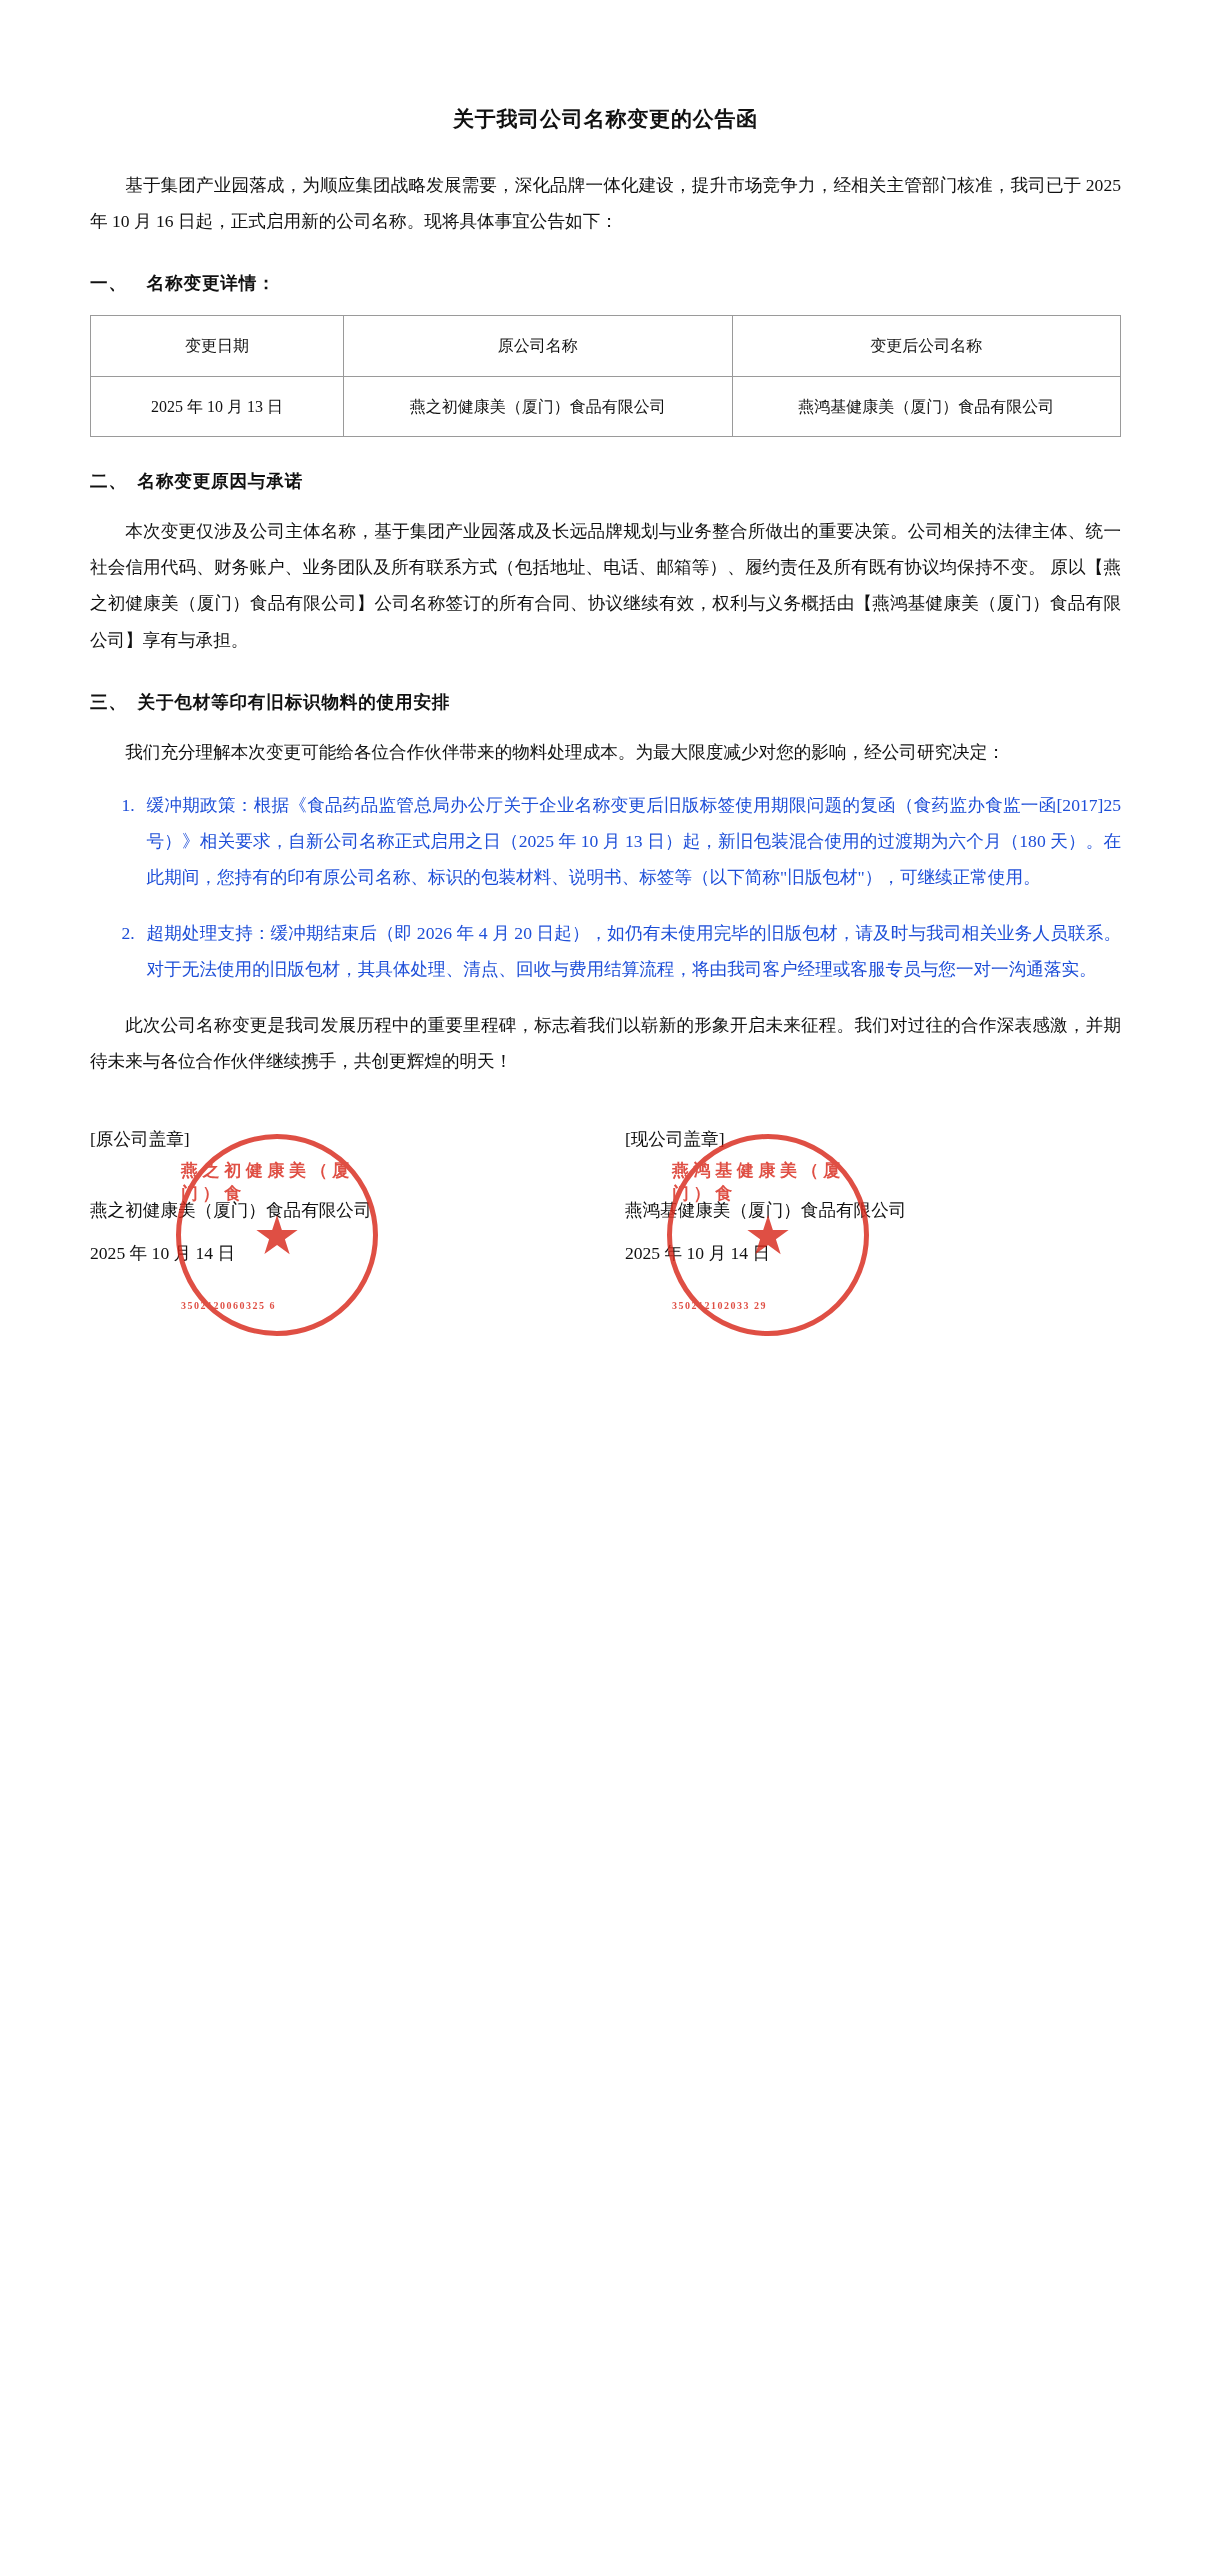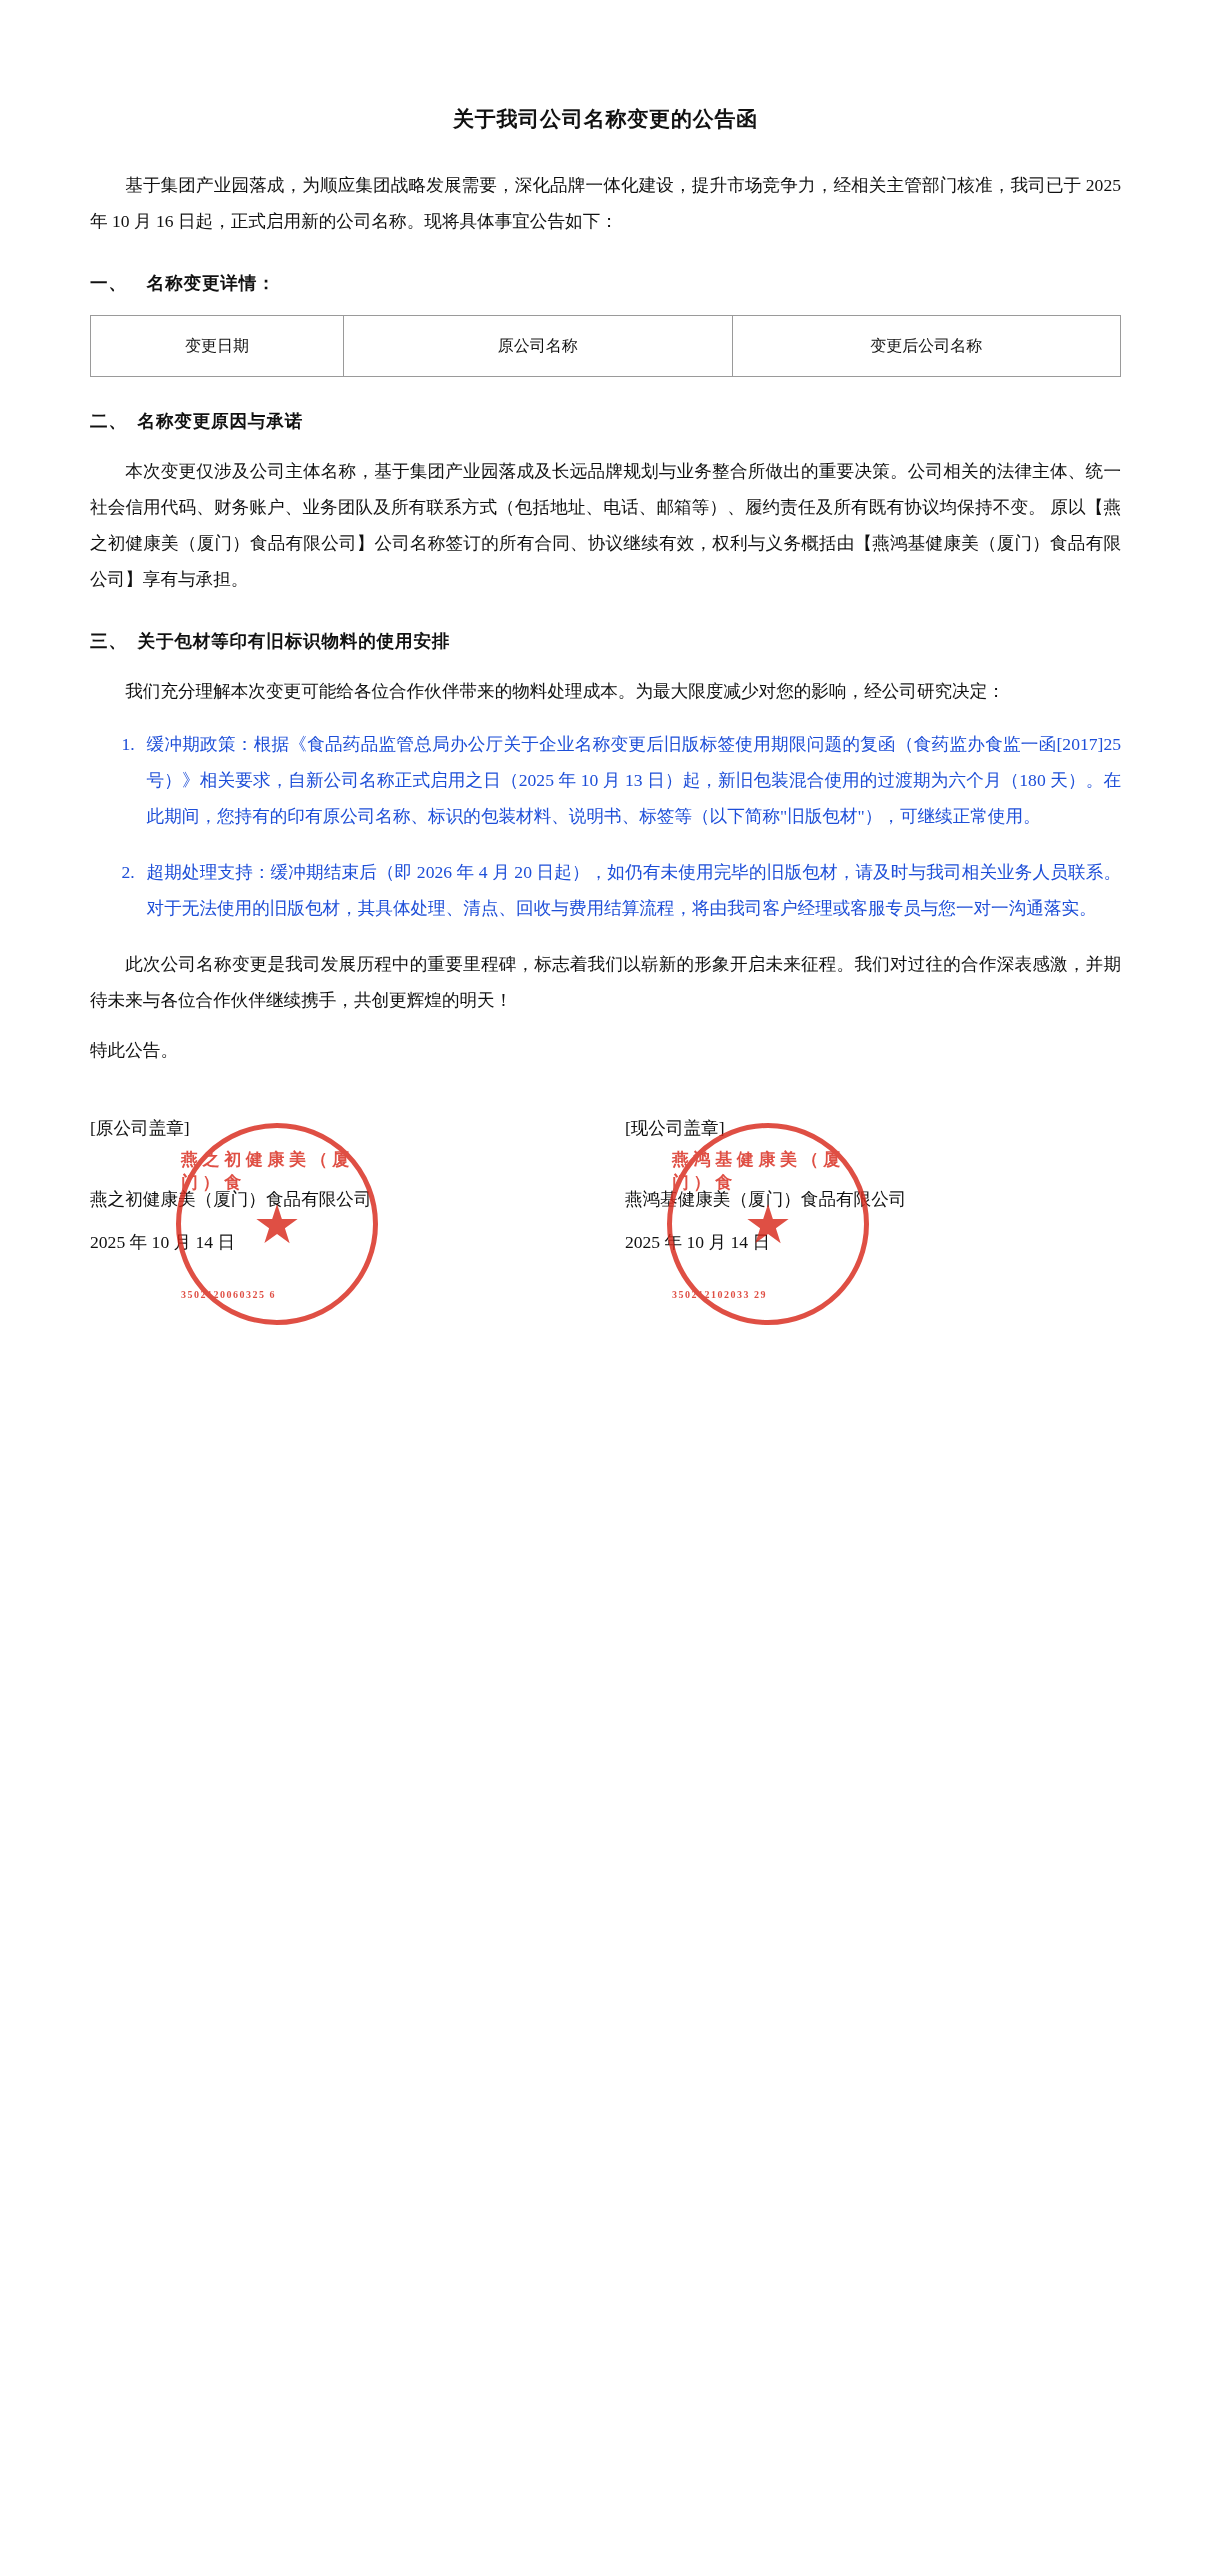--- a/index.html
+++ b/index.html
@@ -204,40 +204,44 @@
       <span class="num">一、</span><span>名称变更详情：</span>
     </h2>
 
     <table class="change-table">
       <tbody>
         <tr class="head">
           <td class="col1">变更日期</td>
           <td class="col2">原公司名称</td>
           <td class="col3">变更后公司名称</td>
         </tr>
+        <tr>
+          <td class="col1">2025 年 10 月 13 日</td>
+          <td class="col2">燕之初健康美（厦门）食品有限公司</td>
+          <td class="col3">燕鸿基健康美（厦门）食品有限公司</td>
+        </tr>
       </tbody>
     </table>
 
     <h2 class="section tight">
       <span class="num">二、</span><span>名称变更原因与承诺</span>
     </h2>
     <p class="para indent">本次变更仅涉及公司主体名称，基于集团产业园落成及长远品牌规划与业务整合所做出的重要决策。公司相关的法律主体、统一社会信用代码、财务账户、业务团队及所有联系方式（包括地址、电话、邮箱等）、履约责任及所有既有协议均保持不变。 原以【燕之初健康美（厦门）食品有限公司】公司名称签订的所有合同、协议继续有效，权利与义务概括由【燕鸿基健康美（厦门）食品有限公司】享有与承担。</p>
 
     <h2 class="section tight">
       <span class="num">三、</span><span>关于包材等印有旧标识物料的使用安排</span>
     </h2>
     <p class="para indent">我们充分理解本次变更可能给各位合作伙伴带来的物料处理成本。为最大限度减少对您的影响，经公司研究决定：</p>
 
     <ol class="policy">
       <li>缓冲期政策：根据《食品药品监管总局办公厅关于企业名称变更后旧版标签使用期限问题的复函（食药监办食监一函[2017]25 号）》相关要求，自新公司名称正式启用之日（2025 年 10 月 13 日）起，新旧包装混合使用的过渡期为六个月（180 天）。在此期间，您持有的印有原公司名称、标识的包装材料、说明书、标签等（以下简称"旧版包材"），可继续正常使用。</li>
       <li>超期处理支持：缓冲期结束后（即 2026 年 4 月 20 日起），如仍有未使用完毕的旧版包材，请及时与我司相关业务人员联系。对于无法使用的旧版包材，其具体处理、清点、回收与费用结算流程，将由我司客户经理或客服专员与您一对一沟通落实。</li>
     </ol>
 
     <p class="para indent">此次公司名称变更是我司发展历程中的重要里程碑，标志着我们以崭新的形象开启未来征程。我们对过往的合作深表感激，并期待未来与各位合作伙伴继续携手，共创更辉煌的明天！</p>
-    <p class="para">特此公告。</p>
 
     <div class="sign-area">
       <div class="sign-cols">
         <div class="sign-col left">
           <div class="sign-label">[原公司盖章]</div>
           <div class="sign-name">燕之初健康美（厦门）食品有限公司</div>
           <div class="sign-date">2025 年 10 月 14 日</div>
         </div>
         <div class="sign-col right">
           <div class="sign-label">[现公司盖章]</div>

